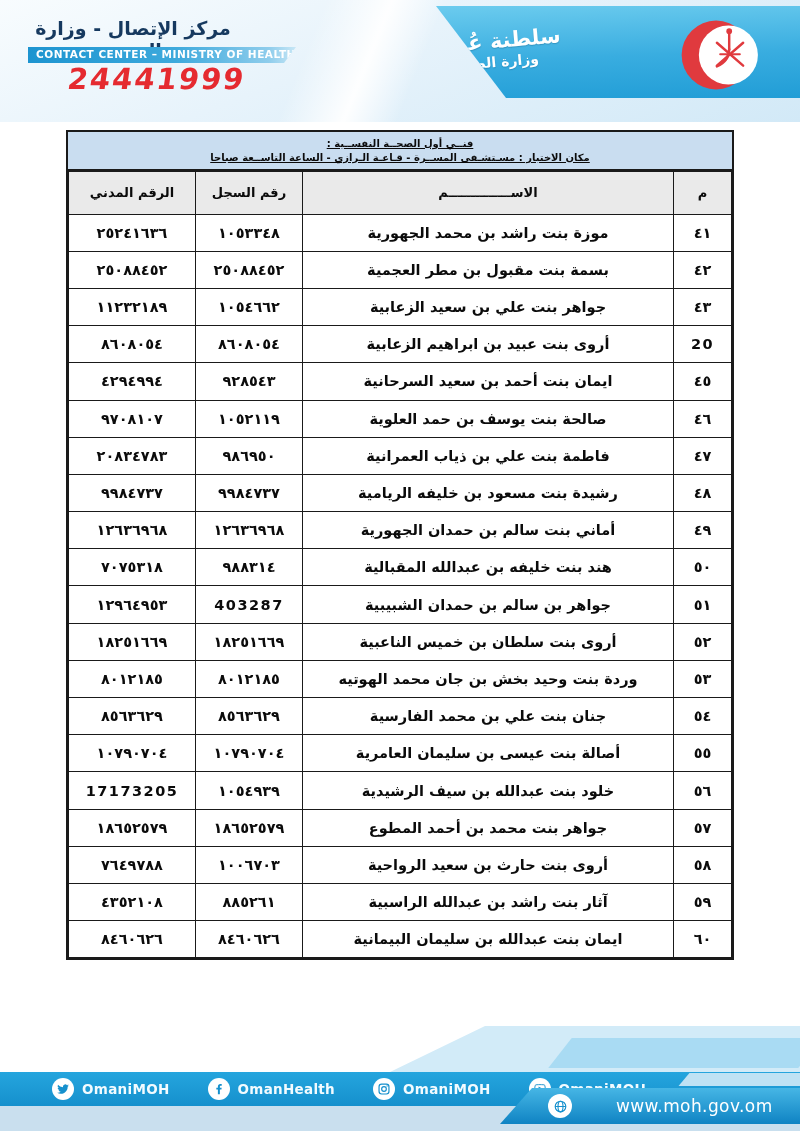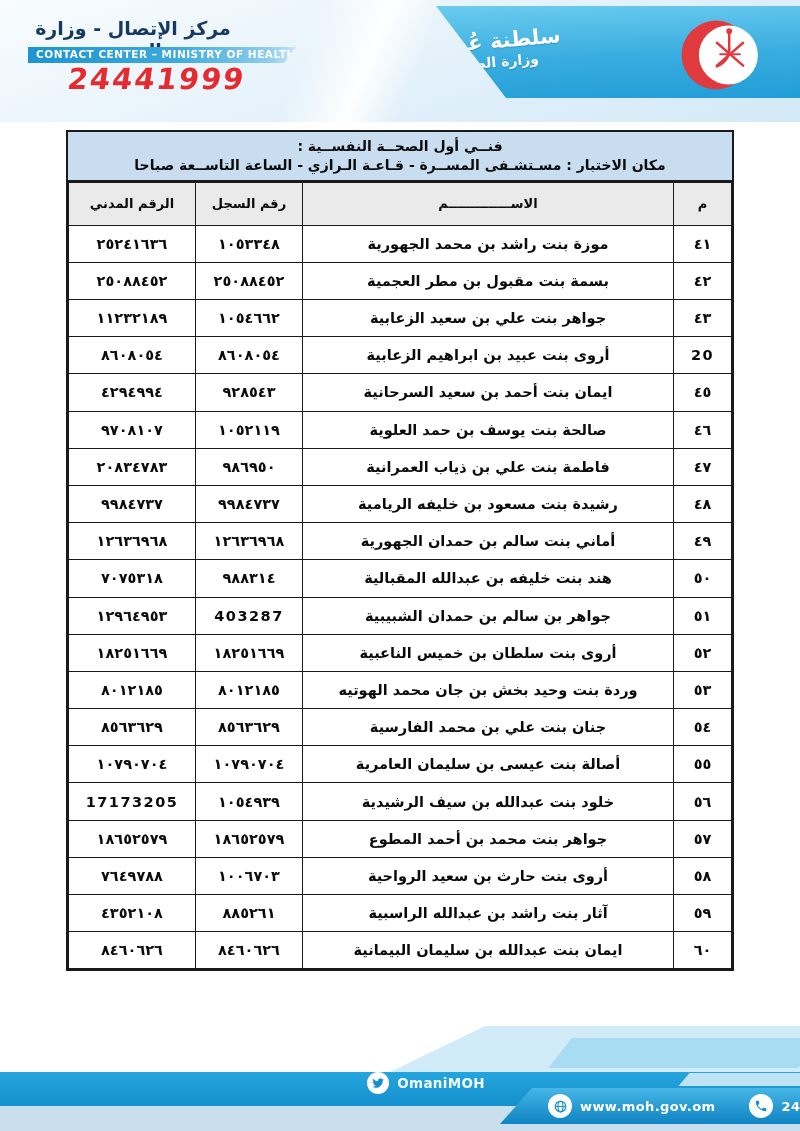--- a/index.html
+++ b/index.html
@@ -28,52 +28,52 @@
     background:linear-gradient(90deg,#1d94d0 0%,#3da9dc 55%,#8fcdec 90%,#c8e7f6 100%);
     clip-path:polygon(0 0,100% 0, calc(100% - 12px) 100%, 0 100%);
     color:#ffffff; font-size:10.5px; font-weight:bold; letter-spacing:.5px; white-space:nowrap; }
   .contact-phone { position:absolute; top:62px; left:68px; color:#e52a30; font-size:29px; font-weight:bold;
     letter-spacing:2px; transform:skewX(-8deg); }
 
   
   .table-wrap { width:668px; margin:8px auto 0 auto; border:2.5px solid #1a1a1a; background:#fff; }
   .title-block { background:#c9ddf0; border-bottom:2px solid #1a1a1a; text-align:center; direction:rtl;
     padding:5px 8px 4px 8px; color:#0b0b0b; }
-  .title-block div { font-size:14px; font-weight:bold; line-height:1.38; }
+  .title-block div { font-size:10px; font-weight:bold; line-height:1.38;text-decoration:underline; }
   table { width:100%; border-collapse:collapse; table-layout:fixed; direction:rtl; }
   col.c1 { width:58px; } col.c2 { width:371px; } col.c3 { width:107px; } col.c4 { width:127px; }
   th, td { border:1.5px solid #1a1a1a; text-align:center; vertical-align:middle; color:#0b0b0b; }
   thead th { height:43px; background:#eaeaea; font-size:13px; font-weight:bold; }
   tbody td { height:37.2px; background:#ffffff; font-size:14.5px; font-weight:bold; }
   td.num { letter-spacing:1.5px; font-size:14.5px; }
 
   
   .prefooter { position:absolute; bottom:59px; left:0; width:100%; height:52px; overflow:hidden; }
   .shape-light { position:absolute; right:-20px; bottom:0; width:430px; height:46px; background:#d2ebf8;
     clip-path:polygon(95px 0, 100% 0, 100% 100%, 0 100%); }
   .shape-mid { position:absolute; right:-10px; bottom:4px; width:250px; height:30px; background:#a9dbf3;
     transform:skewX(-38deg); }
 
   
   .footer { position:absolute; bottom:0; left:0; width:100%; height:59px; }
   .footer-band { position:absolute; bottom:25px; left:0; width:100%; height:34px;
     background:linear-gradient(180deg,#25a5de 0%,#1590cd 100%); display:flex; align-items:center;
-    padding-left:52px; gap:38px;flex-direction:column; }
+    padding-left:52px; gap:38px; }
   .footer-strip { position:absolute; bottom:0; left:0; width:100%; height:25px; background:#c9dfee; }
   .social-item { display:flex; align-items:center; gap:8px; }
   .icon-circle { width:22px; height:22px; border-radius:50%; background:#ffffff; display:flex;
     align-items:center; justify-content:center; color:#1590cd; flex:0 0 auto; }
   .icon-circle svg { display:block; }
   .social-label { color:#f2fbff; font-size:13.5px; font-weight:bold; letter-spacing:.3px; }
   .footer-right { position:absolute; right:0; bottom:7px; width:300px; height:36px;
     background:linear-gradient(180deg,#46b6e5 0%,#0f83c3 100%);
     clip-path:polygon(32px 0, 100% 0, 100% 100%, 0 100%);
     display:flex; align-items:center; gap:34px; padding-left:48px; }
   .footer-right .icon-circle { width:24px; height:24px; }
-  .fr-label { color:#ffffff; font-size:13px; font-weight:bold; letter-spacing:.4px; }
+  .fr-label { color:#ffffff; font-size:17px; font-weight:normal; letter-spacing:.4px;margin-left:36px; }
   .notch { position:absolute; right:-14px; bottom:45px; width:130px; height:13px; background:#bfe2f4;
     transform:skewX(-40deg); }
 </style>
 </head>
 <body>
 
 <div class="page">
 
   <header class="banner">
     <div class="white-streak"></div>

